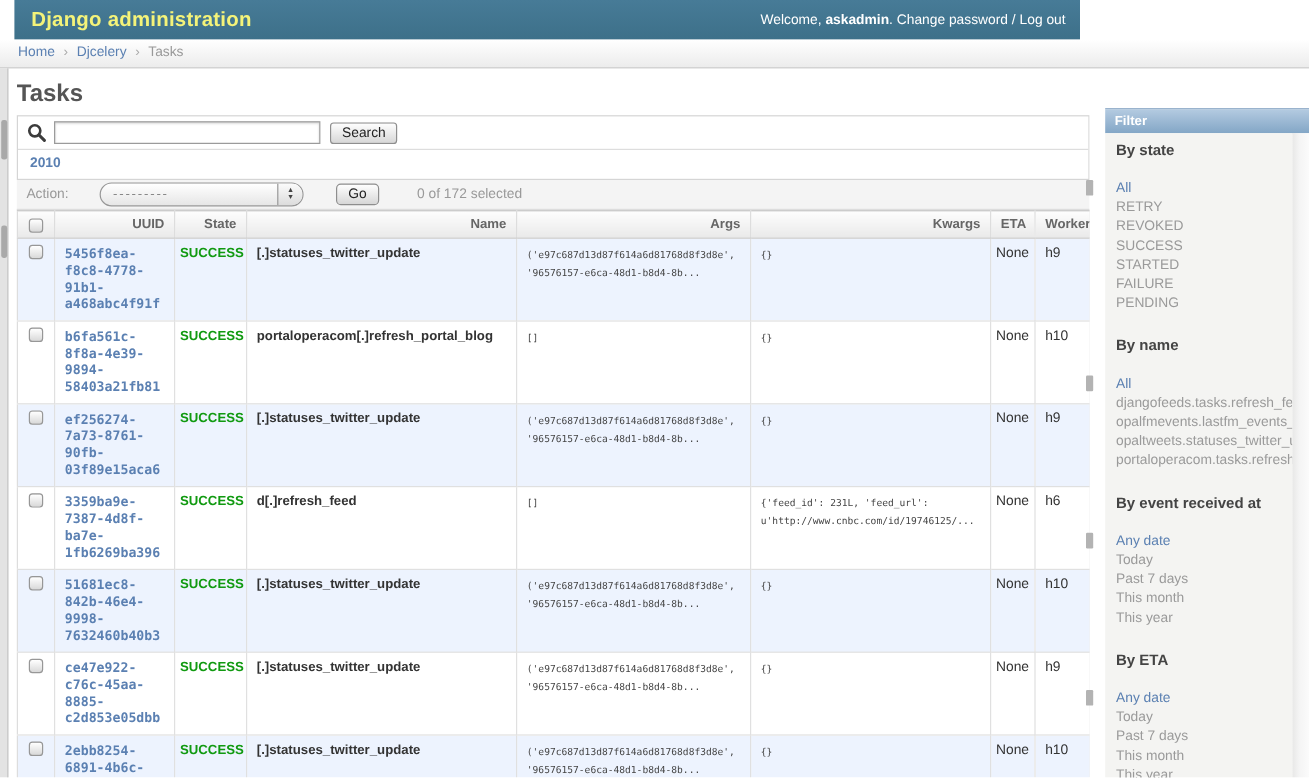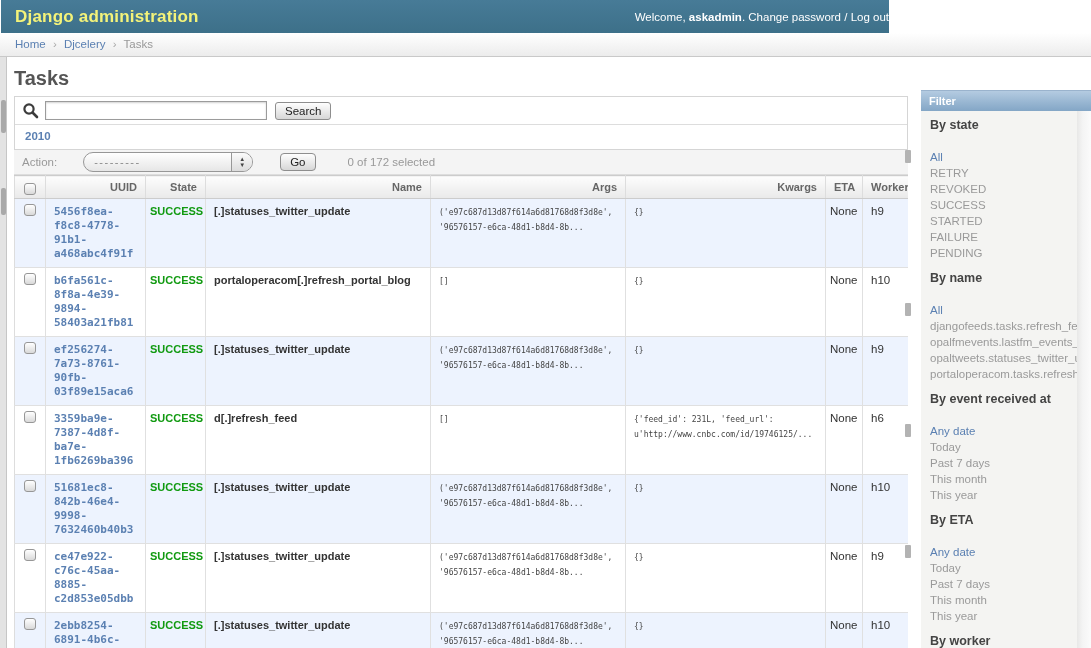--- a/index.html
+++ b/index.html
@@ -5,26 +5,26 @@
   * { margin:0; padding:0; box-sizing:border-box; }
   html,body { width:1091px; height:648px; }
   body {
     position:relative; overflow:hidden; background:#fff;
     font-family:"Liberation Sans", sans-serif; color:#333;
   }
   a { text-decoration:none; cursor:pointer; }
 
   
   #branding {
-    position:absolute; left:1px; top:0; width:888px; height:33px;
+    position:absolute; left:12px; top:0; width:888px; height:33px;
     background:linear-gradient(#477b97,#3d7089);
     display:flex; align-items:center; justify-content:space-between;
   }
   #branding h1 { font-size:17px; font-weight:bold; color:#f4f379; padding-left:14px; letter-spacing:.2px; }
-  #user-tools { font-size:11.5px; color:#fff; white-space:nowrap; }
+  #user-tools { font-size:11.5px; color:#fff; padding-right:12px; white-space:nowrap; }
   #user-tools strong { font-weight:bold; }
   #user-tools a { color:#fff; }
 
   
   #breadcrumbs {
     position:absolute; left:0; top:33px; width:1091px; height:24px;
     background:linear-gradient(#ffffff,#ececec);
     border-bottom:1px solid #c9c9c9;
     font-size:11.5px; color:#999; line-height:23px; padding-left:15px;
   }
@@ -117,21 +117,21 @@
   
   #filter-header {
     position:absolute; left:921px; top:90px; width:170px; height:21px;
     background:linear-gradient(#b4cbe1,#83a6c6); border-top:1px solid #9ab3cd;
     color:#fff; font-size:11px; font-weight:bold; line-height:20px; padding-left:8px;
   }
   #filter-panel {
     position:absolute; left:921px; top:111px; width:156px; height:537px;
     background:#f4f4f2; padding:7px 0 0 9px;
   }
-  #filter-panel h3 { font-size:12.5px; font-weight:bold; color:#444; line-height:15px; margin-top:10px; white-space:nowrap; overflow:hidden; width:147px; }
+  #filter-panel h3 { font-size:12.5px; font-weight:bold; color:#444; line-height:15px; margin-top:20px; white-space:nowrap; overflow:hidden; width:147px; }
   #filter-panel h3:first-child { margin-top:0; }
   .filter-list { list-style:none; margin-top:16px; }
   .filter-item { position:relative; line-height:16px; height:16px; width:147px; }
   .filter-item .fl {
     display:block; width:100%; overflow:hidden; white-space:nowrap;
     font-size:11.5px; color:#9a9a9a; cursor:pointer;
   }
   .filter-item.selected .fl { color:#5b80b2; }
   .filter-item .notch {
     position:absolute; left:-25px; top:1px; width:6px; height:13px;

